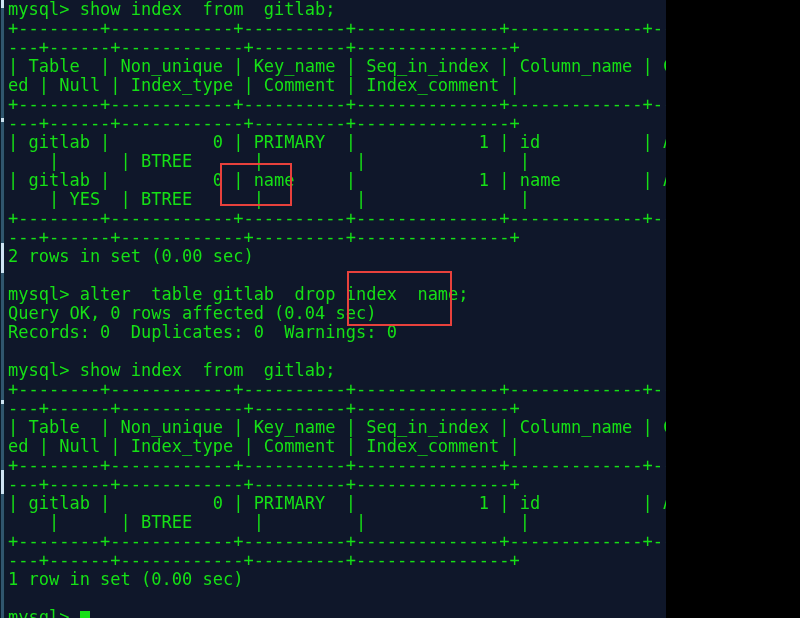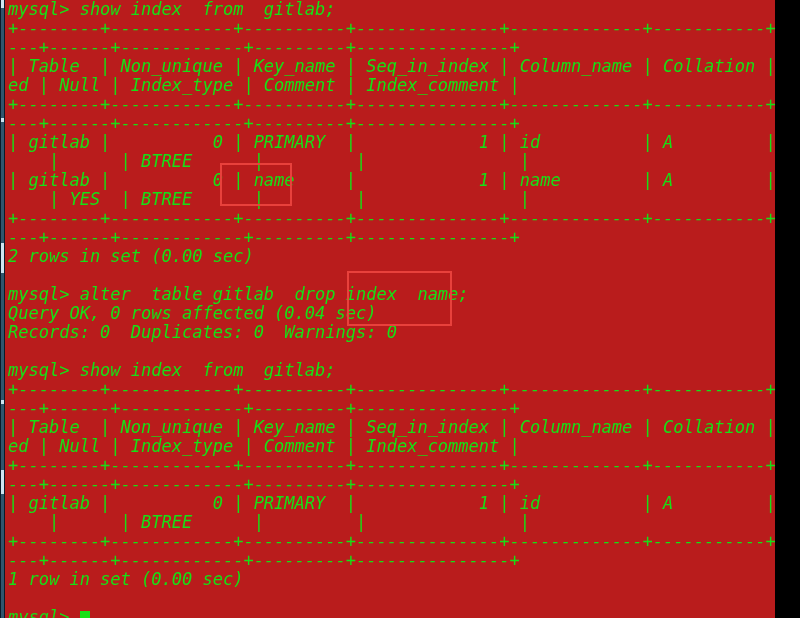--- a/index.html
+++ b/index.html
@@ -12,25 +12,24 @@
     height: 618px;
     overflow: hidden;
     position: relative;
     font-family: "DejaVu Sans Mono", "Liberation Mono", monospace;
   }
 
   
   #terminal {
     position: absolute;
     left: 0; top: 0;
-    width: 775px;
+    width: 666px;
     height: 618px;
-    background: #b91c1c;
+    background: #0f172a;
     overflow: hidden;
-    font-style: italic;
   }
 
   
   #scrollbar {
     position: absolute;
     left: 0; top: 0;
     width: 5px;
     height: 618px;
     background: #0b1b2a;
     z-index: 5;

